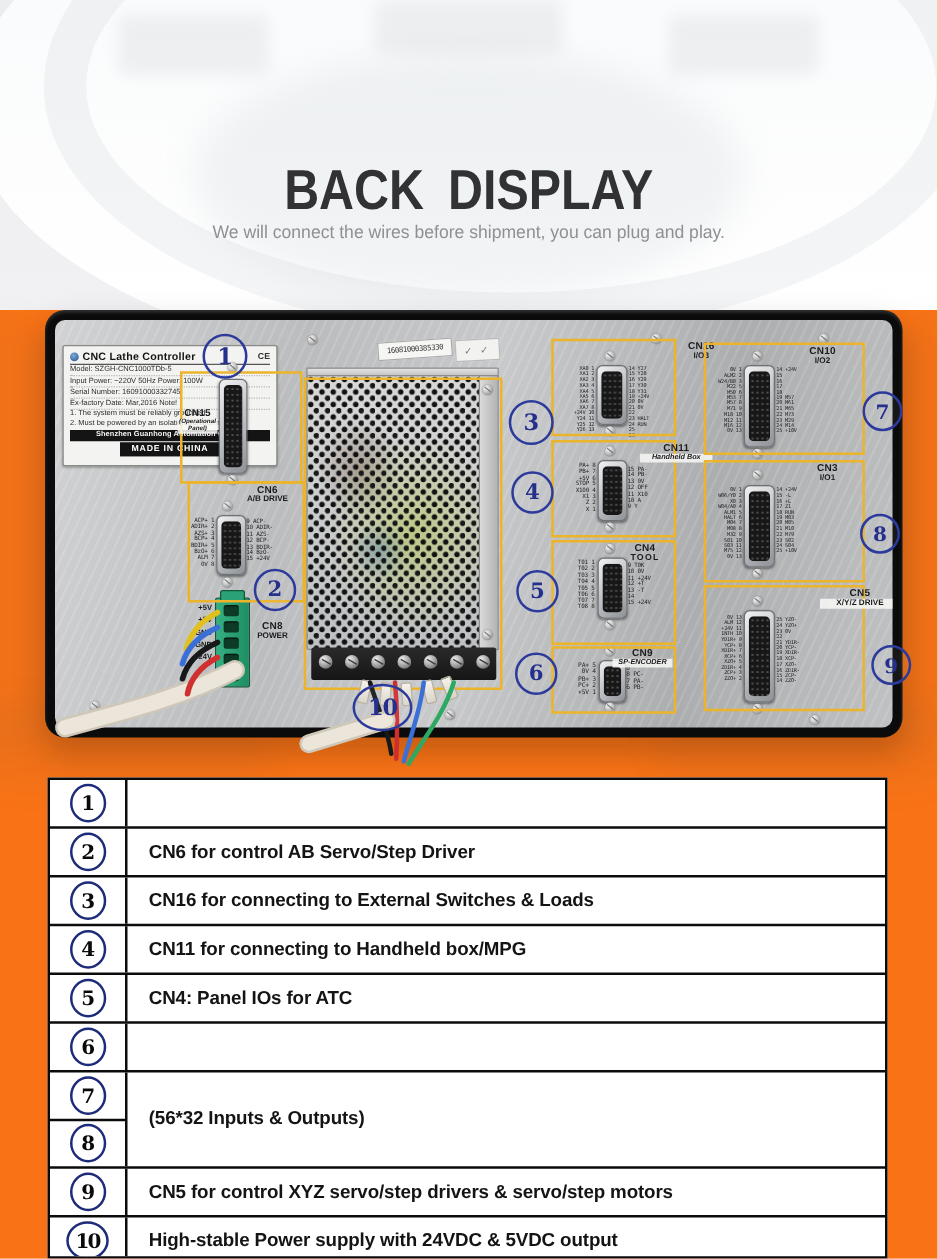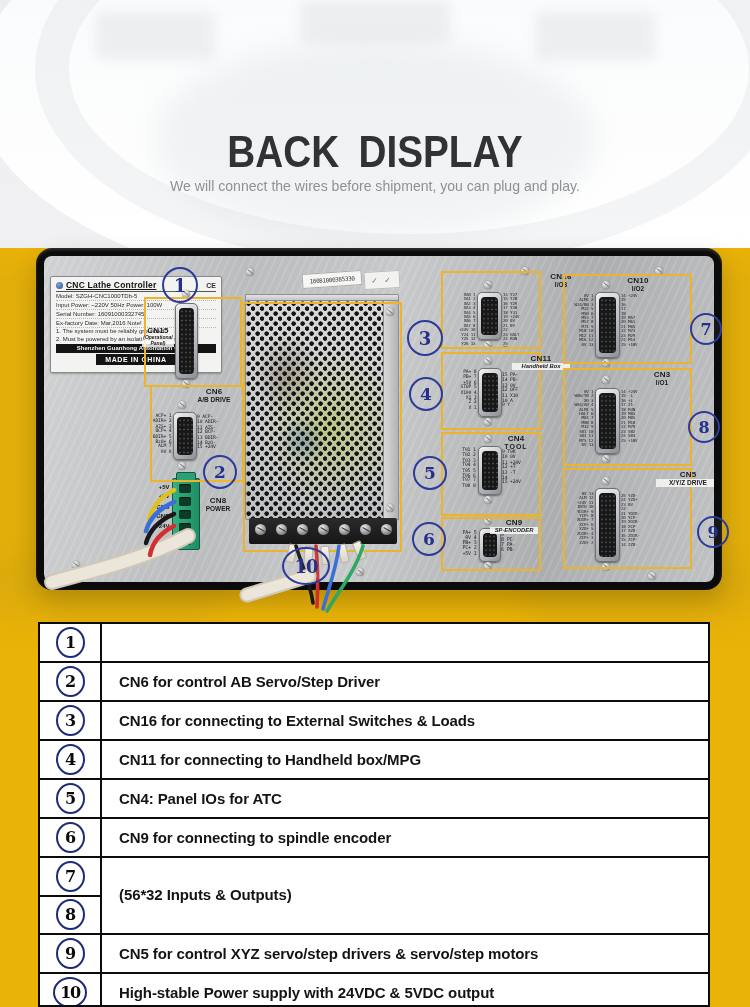--- a/index.html
+++ b/index.html
@@ -1,16 +1,16 @@
 <!DOCTYPE html>
 <html><head>
 <meta charset="utf-8">
 <style>
   html,body{margin:0;padding:0;background:#fff;}
-  #page{position:relative;width:750px;height:1007px;overflow:hidden;background:#eab308;
+  #page{position:relative;width:750px;height:1007px;overflow:hidden;background:#f97316;
         font-family:"Liberation Sans",sans-serif;-webkit-font-smoothing:antialiased;}
 
   
   .hero{position:absolute;left:0;top:0;width:750px;height:248px;overflow:hidden;
         background:linear-gradient(#fafbfc,#ffffff);}
   .bg-ring{position:absolute;border-radius:50%;border-style:solid;border-color:rgba(165,171,180,0.16);}
   .bg-soft{position:absolute;border-radius:50%;filter:blur(14px);}
   .bg-block{position:absolute;background:rgba(176,181,189,0.18);filter:blur(6px);border-radius:6px;}
   .hero-title{position:absolute;left:0;top:126px;width:750px;text-align:center;
       font-size:45px;font-weight:700;color:#323234;letter-spacing:0px;word-spacing:10px;
@@ -57,21 +57,21 @@
   .cnname .nm{font-size:8px;letter-spacing:.2px;}
   .cnname .sb{font-size:6.5px;}
   .cnname .sb.tag{background:rgba(248,248,246,0.85);padding:0 1px;font-style:italic;font-size:5.8px;}
 
   
   .sticker{position:absolute;left:6px;top:20px;width:172px;height:97px;z-index:5;
       background:#f3f3f1;border:1px solid #8a8a8a;border-radius:2px;padding:3px 5px;box-sizing:border-box;
       box-shadow:0 1px 2px rgba(0,0,0,0.25);}
   .sticker .hd{display:flex;align-items:center;gap:3px;border-bottom:1px solid #555;padding-bottom:1px;}
   .sticker .logo{width:7px;height:7px;border-radius:50%;background:radial-gradient(circle at 40% 35%,#7fa8d8,#23508e);}
-  .sticker .brand{font-size:8.5px;font-weight:bold;color:#141414;letter-spacing:.2px;flex:1;text-decoration:underline;}
+  .sticker .brand{font-size:8.5px;font-weight:bold;color:#141414;letter-spacing:.2px;flex:1;}
   .sticker .ce{font-size:7px;font-weight:bold;color:#333;}
   .sticker .row{font-size:6px;line-height:8.1px;color:#2c2c2e;border-bottom:1px dotted #b9b9b9;white-space:nowrap;overflow:hidden;}
   .sticker .row.note{border-bottom:none;line-height:7.4px;}
   .sticker .co{margin-top:1px;background:#141414;color:#f4f4f4;font-size:5.9px;font-weight:bold;text-align:center;
       line-height:8.5px;letter-spacing:.1px;white-space:nowrap;}
   .sticker .origin{margin:1.5px auto 0;width:78px;border:1px solid #141414;background:#141414;color:#fff;
       font-size:7px;font-weight:bold;text-align:center;line-height:9px;letter-spacing:.6px;}
 
   
   .psu-grill{position:absolute;z-index:4;border:1px solid #898c8e;border-radius:2px;
@@ -349,21 +349,21 @@
 0V 4
 PB+ 3
 PC+ 2
 +5V 1</div>
     <div class="pins R sc72" style="left:457px;top:276px;">9
 8 PC-
 7 PA-
 6 PB-</div>
 
     <div class="ybox" style="left:519px;top:18px;width:125px;height:86px;"></div>
-    <div class="cnname" style="left:572px;top:20px;width:44px;">
+    <div class="cnname" style="left:592px;top:20px;width:44px;">
       <div class="nm">CN10</div>
       <div class="sb">I/O2</div>
     </div>
     <div class="scr" style="left:558px;top:25px;"></div>
     <div class="dsub" style="left:551px;top:36px;width:23px;height:64px;">
           <div class="ins"></div>
         </div>
     <div class="scr" style="left:558px;top:103px;"></div>
     <div class="pins L sc60" style="right:121px;top:38px;">0V 1
 ALM2 2
@@ -537,21 +537,20 @@
     <div class="lrow">
       <div class="lnum">
           <span class="ncirc">5</span>
         </div>
       <div class="ltext">CN4: Panel IOs for ATC</div>
     </div>
     <div class="lrow">
       <div class="lnum">
           <span class="ncirc">6</span>
         </div>
-      <div class="ltext">CN9 for connecting to spindle encoder</div>
     </div>
     <div class="lrow merged">
       <div class="lnum two">
         <div class="half top">
             <span class="ncirc">7</span>
           </div>
         <div class="half">
             <span class="ncirc">8</span>
           </div>
       </div>

